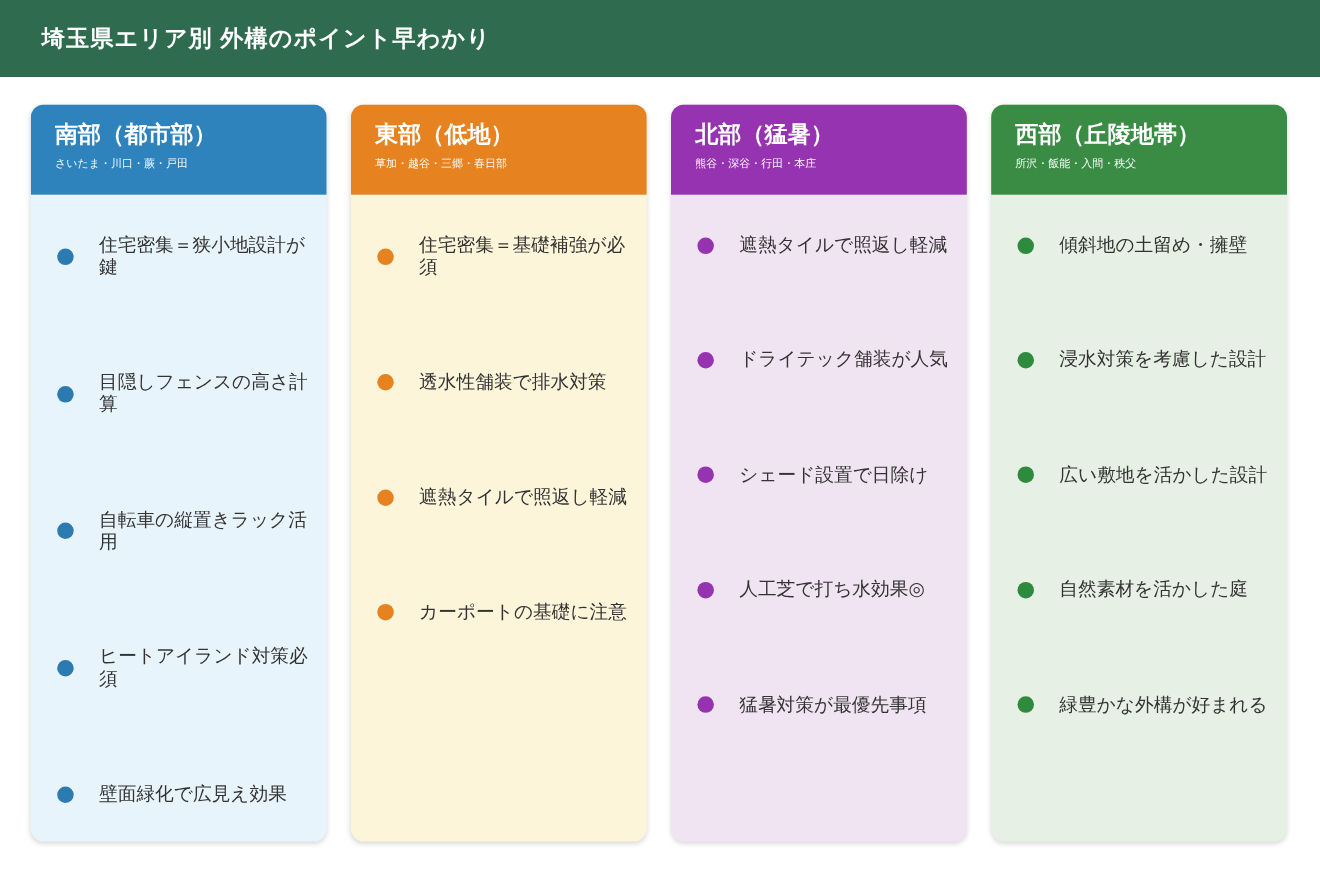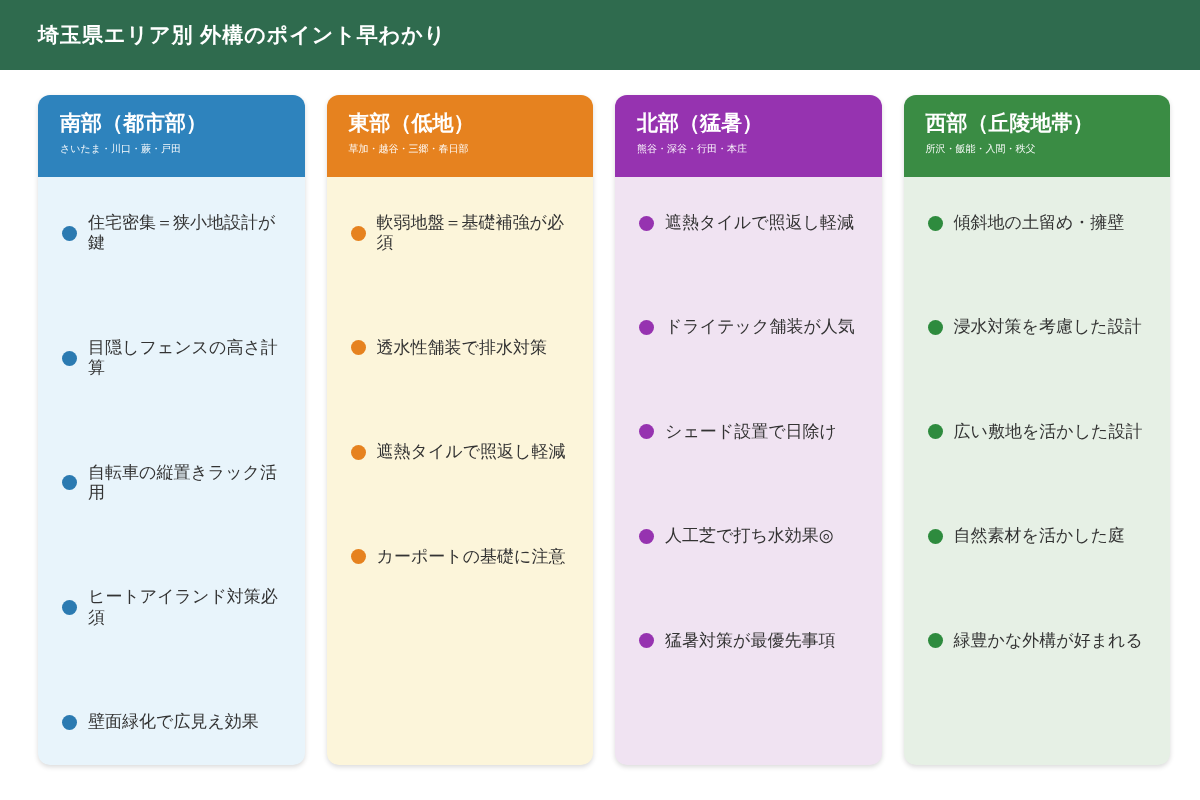--- a/index.html
+++ b/index.html
@@ -21,21 +21,21 @@
   .banner h1 {
     margin: 0;
     color: #ffffff;
     font-size: 21px;
     font-weight: bold;
     letter-spacing: 1px;
   }
   .columns {
     display: flex;
     gap: 22px;
-    padding: 25px 30px 0 38px;
+    padding: 25px 30px 0 28px;
   }
   .card {
     flex: 1;
     height: 670px;
     border-radius: 12px;
     overflow: hidden;
     background: var(--body-color, #f4f4f4);
     box-shadow: 0 2px 5px rgba(0,0,0,0.15);
     display: flex;
     flex-direction: column;
@@ -58,21 +58,21 @@
     margin-top: 7px;
   }
   ul.point-list {
     list-style: none;
     margin: 0;
     padding: 36px 16px 0 24px;
   }
   ul.point-list li {
     display: flex;
     align-items: center;
-    gap: 11px;
+    gap: 23px;
     margin-bottom: 84px;
     font-size: 17px;
     line-height: 1.2;
     color: #333333;
   }
   .dot {
     width: 15px;
     height: 15px;
     border-radius: 50%;
     background: var(--dot-color, #666666);
@@ -118,21 +118,21 @@
   </section>
 
   <section class="card" style="--header-color: #e6821f; --body-color: #fcf5da; --dot-color: #e6821f;">
     <div class="card-header">
       <div class="card-title">東部（低地）</div>
       <div class="card-sub">草加・越谷・三郷・春日部</div>
     </div>
     <ul class="point-list">
       <li>
           <span class="dot"></span>
-          <span>軟弱地盤＝基礎補強が必須</span>
+          <span>住宅密集＝基礎補強が必須</span>
         </li>
       <li>
           <span class="dot"></span>
           <span>透水性舗装で排水対策</span>
         </li>
       <li>
           <span class="dot"></span>
           <span>遮熱タイルで照返し軽減</span>
         </li>
       <li>

